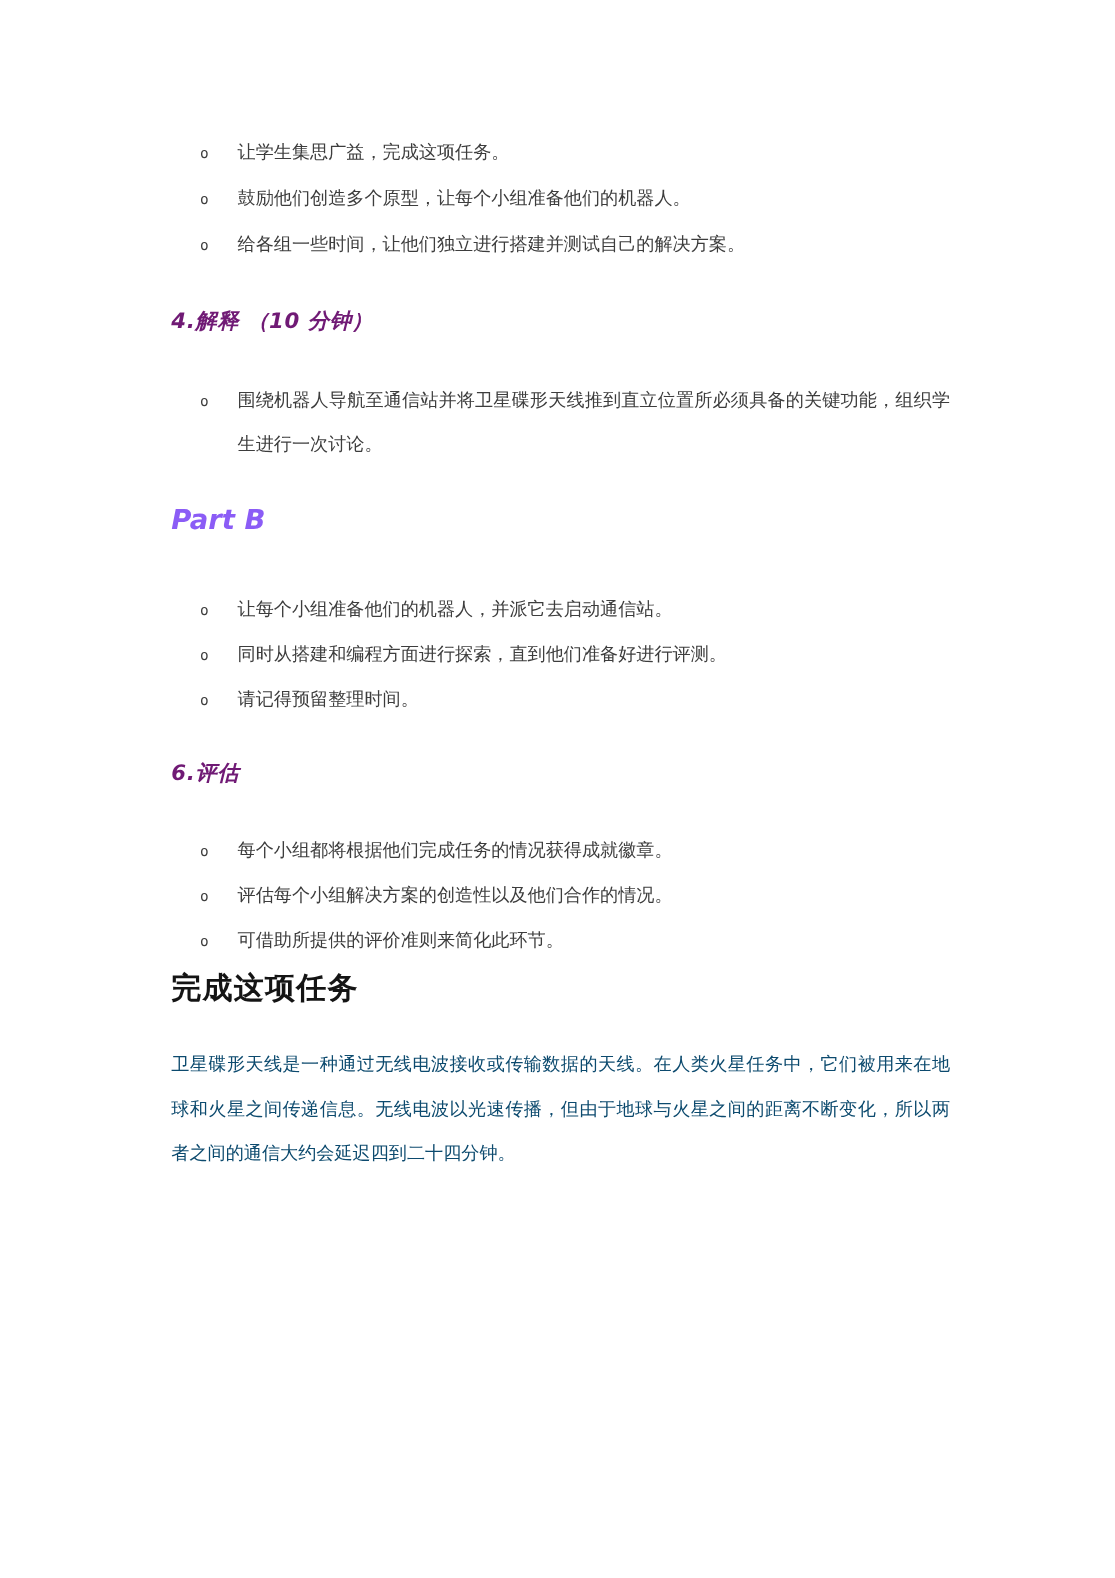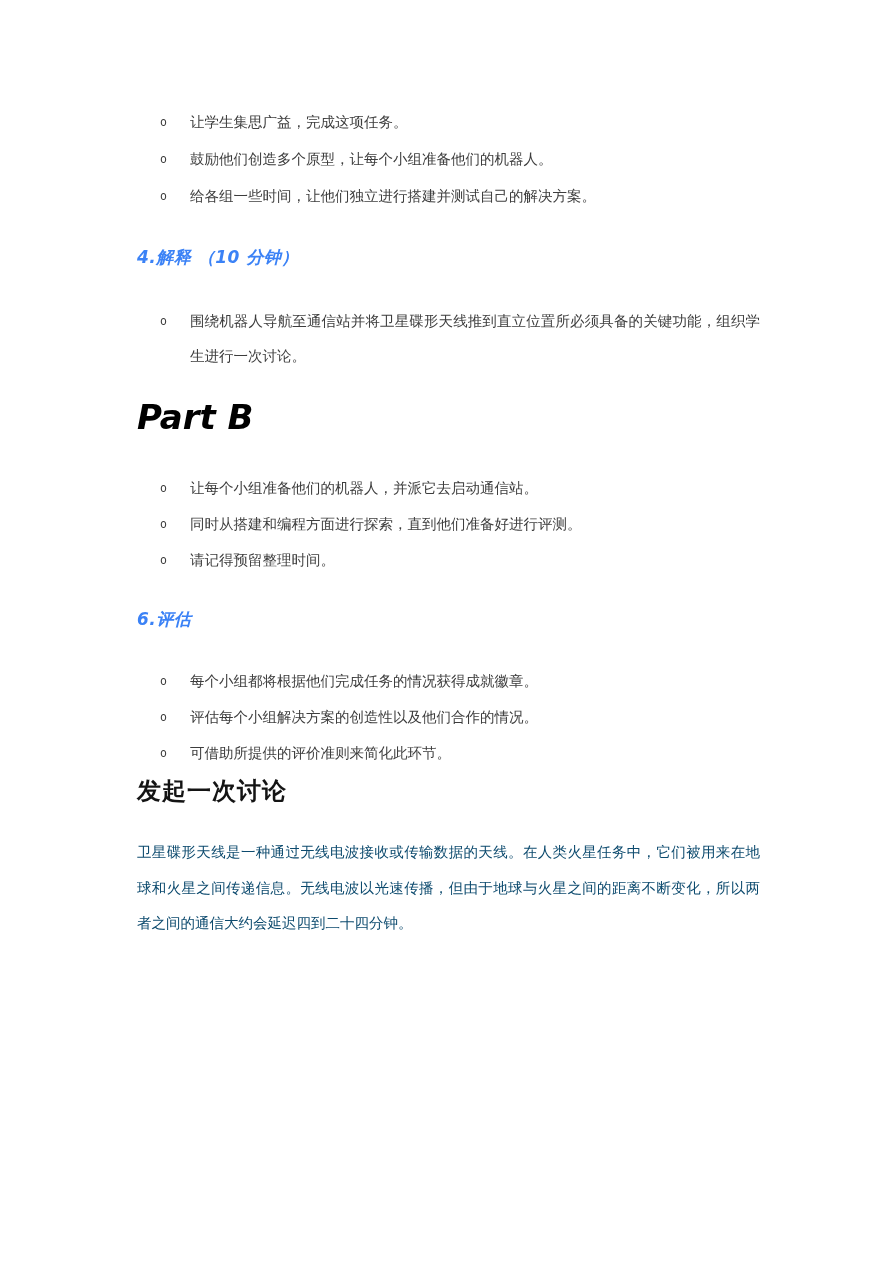--- a/index.html
+++ b/index.html
@@ -49,31 +49,31 @@
   .lh35 .bullet-item, .lh35 .marker, .lh35 .txt { line-height: 35px; }
   
   .hnum {
     margin: 0;
     font-family: "DejaVu Sans", "Liberation Sans", sans-serif;
     font-style: italic;
     font-weight: bold;
     font-size: 17px;
     line-height: 24px;
     letter-spacing: 0.5px;
-    color: #3b82f6;
+    color: #701a75;
   }
   
   .hpart {
     margin: 23px 0 0 0;
     font-family: "DejaVu Sans", "Liberation Sans", sans-serif;
     font-style: italic;
     font-weight: bold;
-    font-size: 34px;
+    font-size: 22px;
     line-height: 40px;
-    color: #000000;
+    color: #8b5cf6;
   }
   
   .hbig {
     margin: 3px 0 0 0;
     font-family: "Liberation Serif", "DejaVu Serif", serif;
     font-weight: bold;
     font-size: 24px;
     line-height: 34px;
     letter-spacing: 1px;
     color: #141414;
@@ -145,16 +145,16 @@
     <li class="bullet-item">
       <span class="marker">o</span>
       <span class="txt">评估每个小组解决方案的创造性以及他们合作的情况。</span>
     </li>
     <li class="bullet-item">
       <span class="marker">o</span>
       <span class="txt">可借助所提供的评价准则来简化此环节。</span>
     </li>
   </ul>
 
-  <h2 class="hbig">发起一次讨论</h2>
+  <h2 class="hbig">完成这项任务</h2>
   <p class="para">卫星碟形天线是一种通过无线电波接收或传输数据的天线。在人类火星任务中，它们被用来在地球和火星之间传递信息。无线电波以光速传播，但由于地球与火星之间的距离不断变化，所以两者之间的通信大约会延迟四到二十四分钟。</p>
 
 </div>
 
 </body></html>

